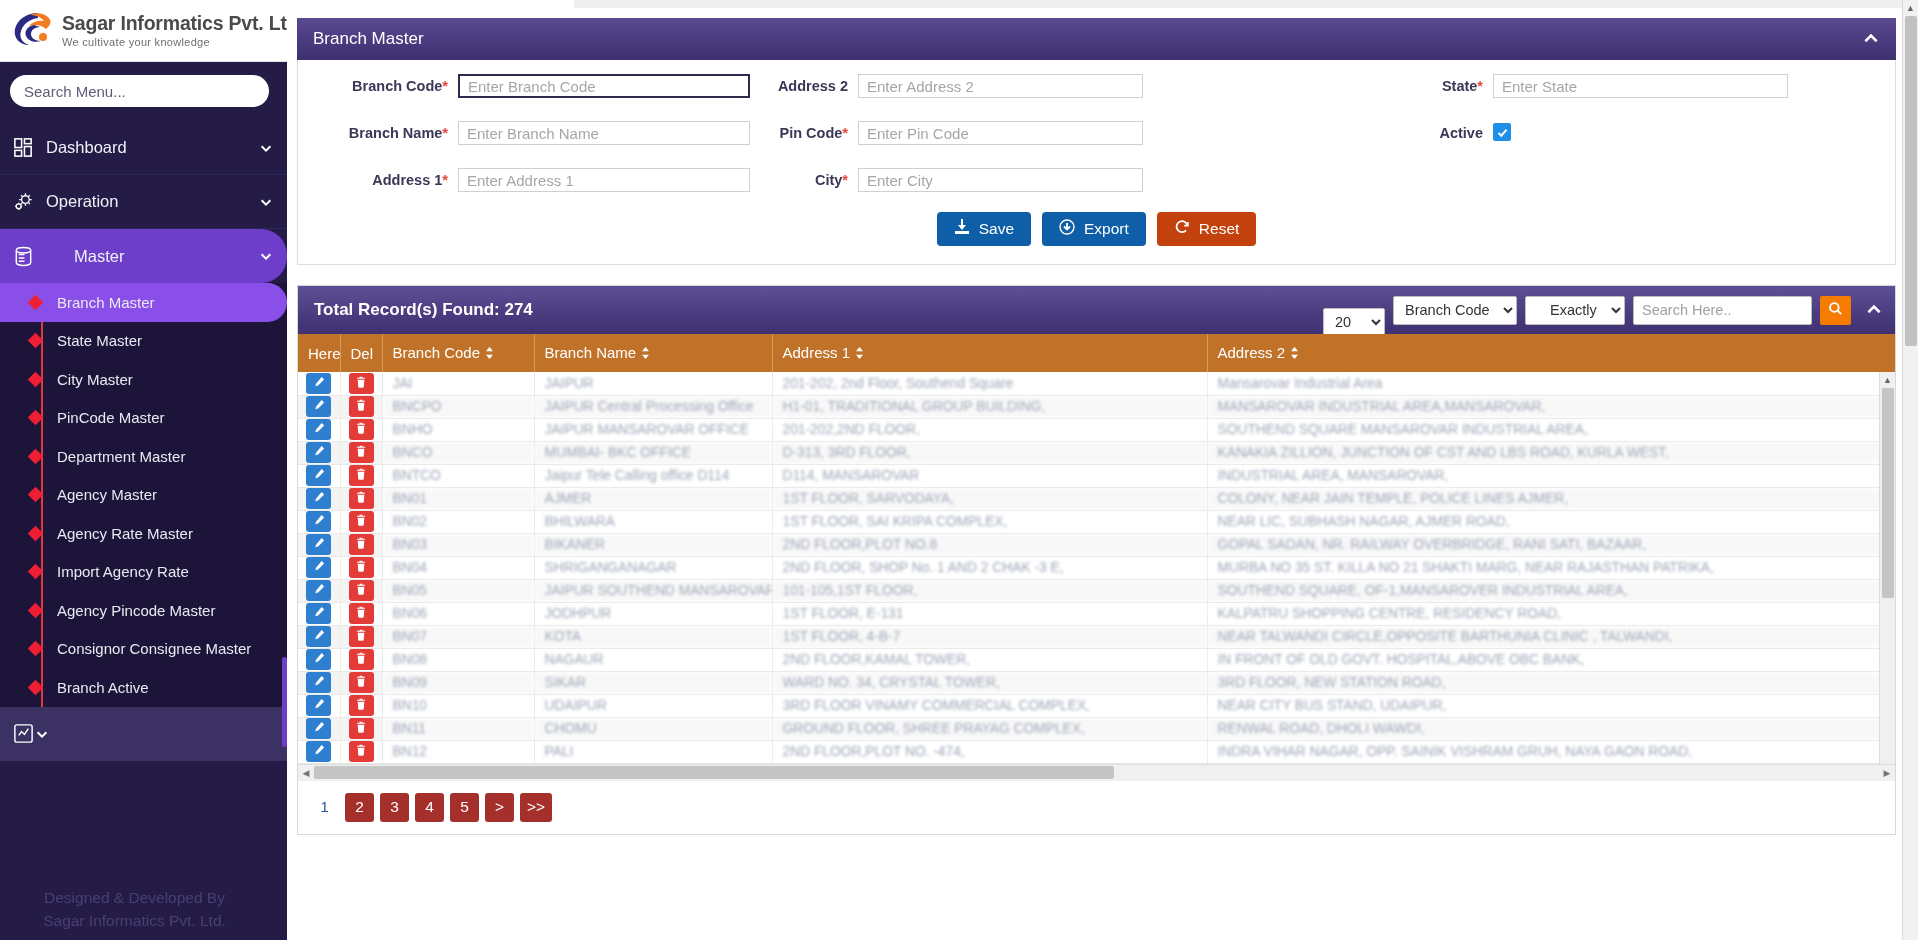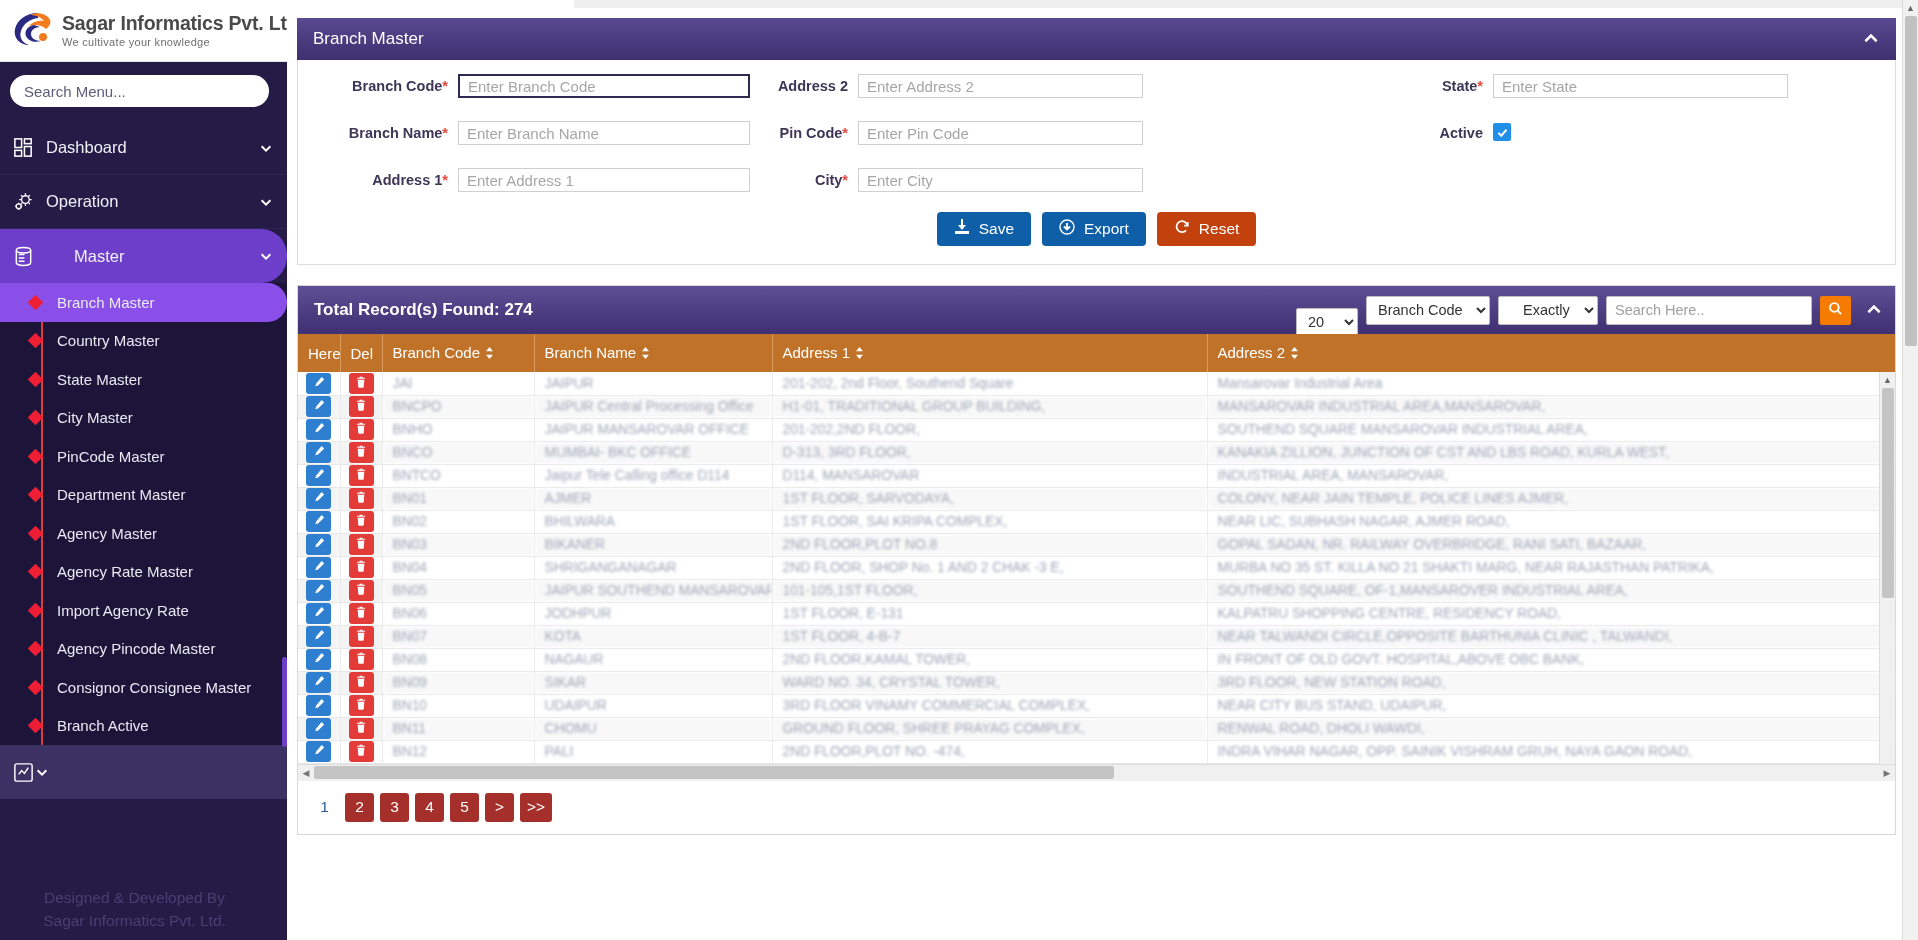--- a/index.html
+++ b/index.html
@@ -179,21 +179,21 @@
   .sel {
     height: 29px; border: 1px solid #bdbdbd; background: #fff;
     font-size: 14.5px; color: #333; padding: 0 4px 0 7px;
     font-family: "Liberation Sans", sans-serif; cursor: pointer;
     border-radius: 2px;
   }
   .sel-20 { width: 62px; margin-top: 24px; }
   .sel-col { width: 124px; }
   .sel-match { width: 100px; padding-left: 20px; }
   .srch-in {
-    width: 206px; height: 29px; border: 1px solid #bdbdbd;
+    width: 179px; height: 29px; border: 1px solid #bdbdbd;
     padding: 0 8px; font-size: 14.5px; outline: none;
     font-family: "Liberation Sans", sans-serif; border-radius: 2px;
   }
   .srch-in::placeholder { color: #a0a0a0; }
   .srch-btn {
     width: 31px; height: 29px; background: #f57c00; border: none;
     display: inline-flex; align-items: center; justify-content: center;
     cursor: pointer; border-radius: 2px;
   }
   .srch-btn svg { width: 15px; height: 15px; }
@@ -360,24 +360,20 @@
           <svg viewBox="0 0 16 16" width="14" height="14" fill="none" stroke="#ffffff" stroke-width="2.2">
               <path d="M3 6l5 5 5-5"></path>
             </svg>
         </span>
       </div>
 
       <div class="submenu">
         <div class="sub-item active">
           <span class="diamond"></span>
           <span class="sub-label">Branch Master</span>
-        </div>
-        <div class="sub-item">
-          <span class="diamond"></span>
-          <span class="sub-label">Country Master</span>
         </div>
         <div class="sub-item">
           <span class="diamond"></span>
           <span class="sub-label">State Master</span>
         </div>
         <div class="sub-item">
           <span class="diamond"></span>
           <span class="sub-label">City Master</span>
         </div>
         <div class="sub-item">

